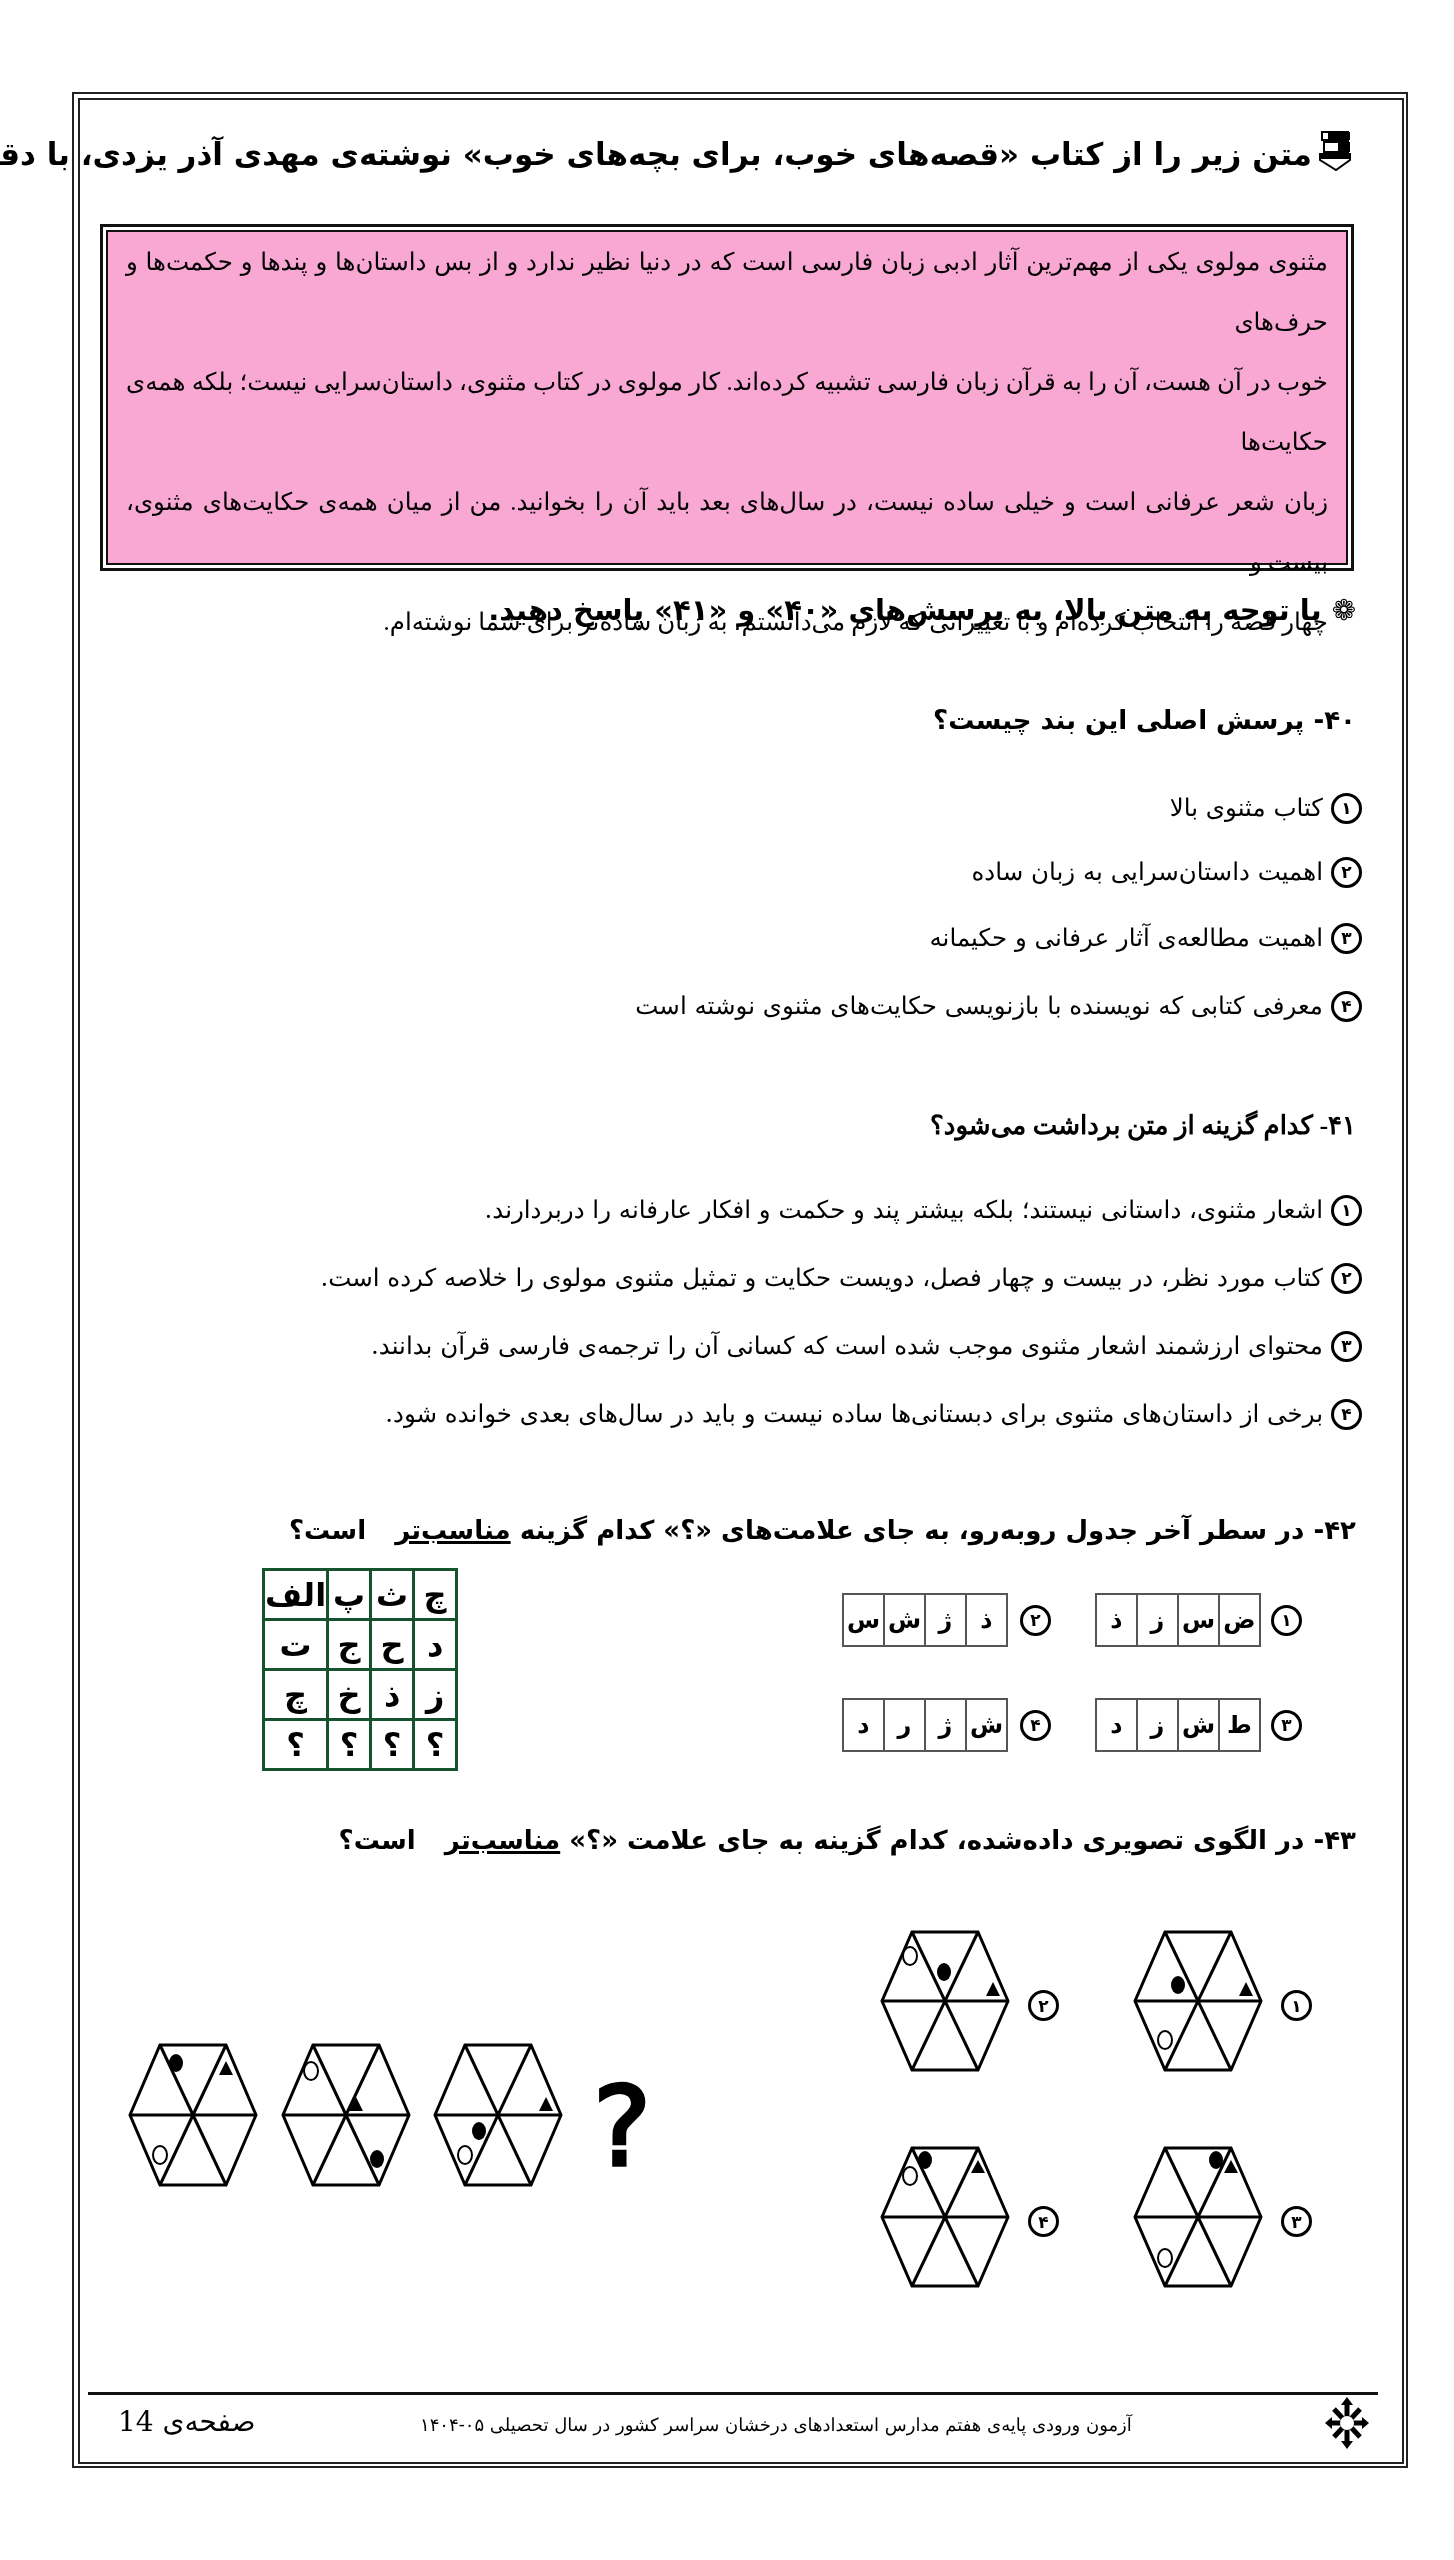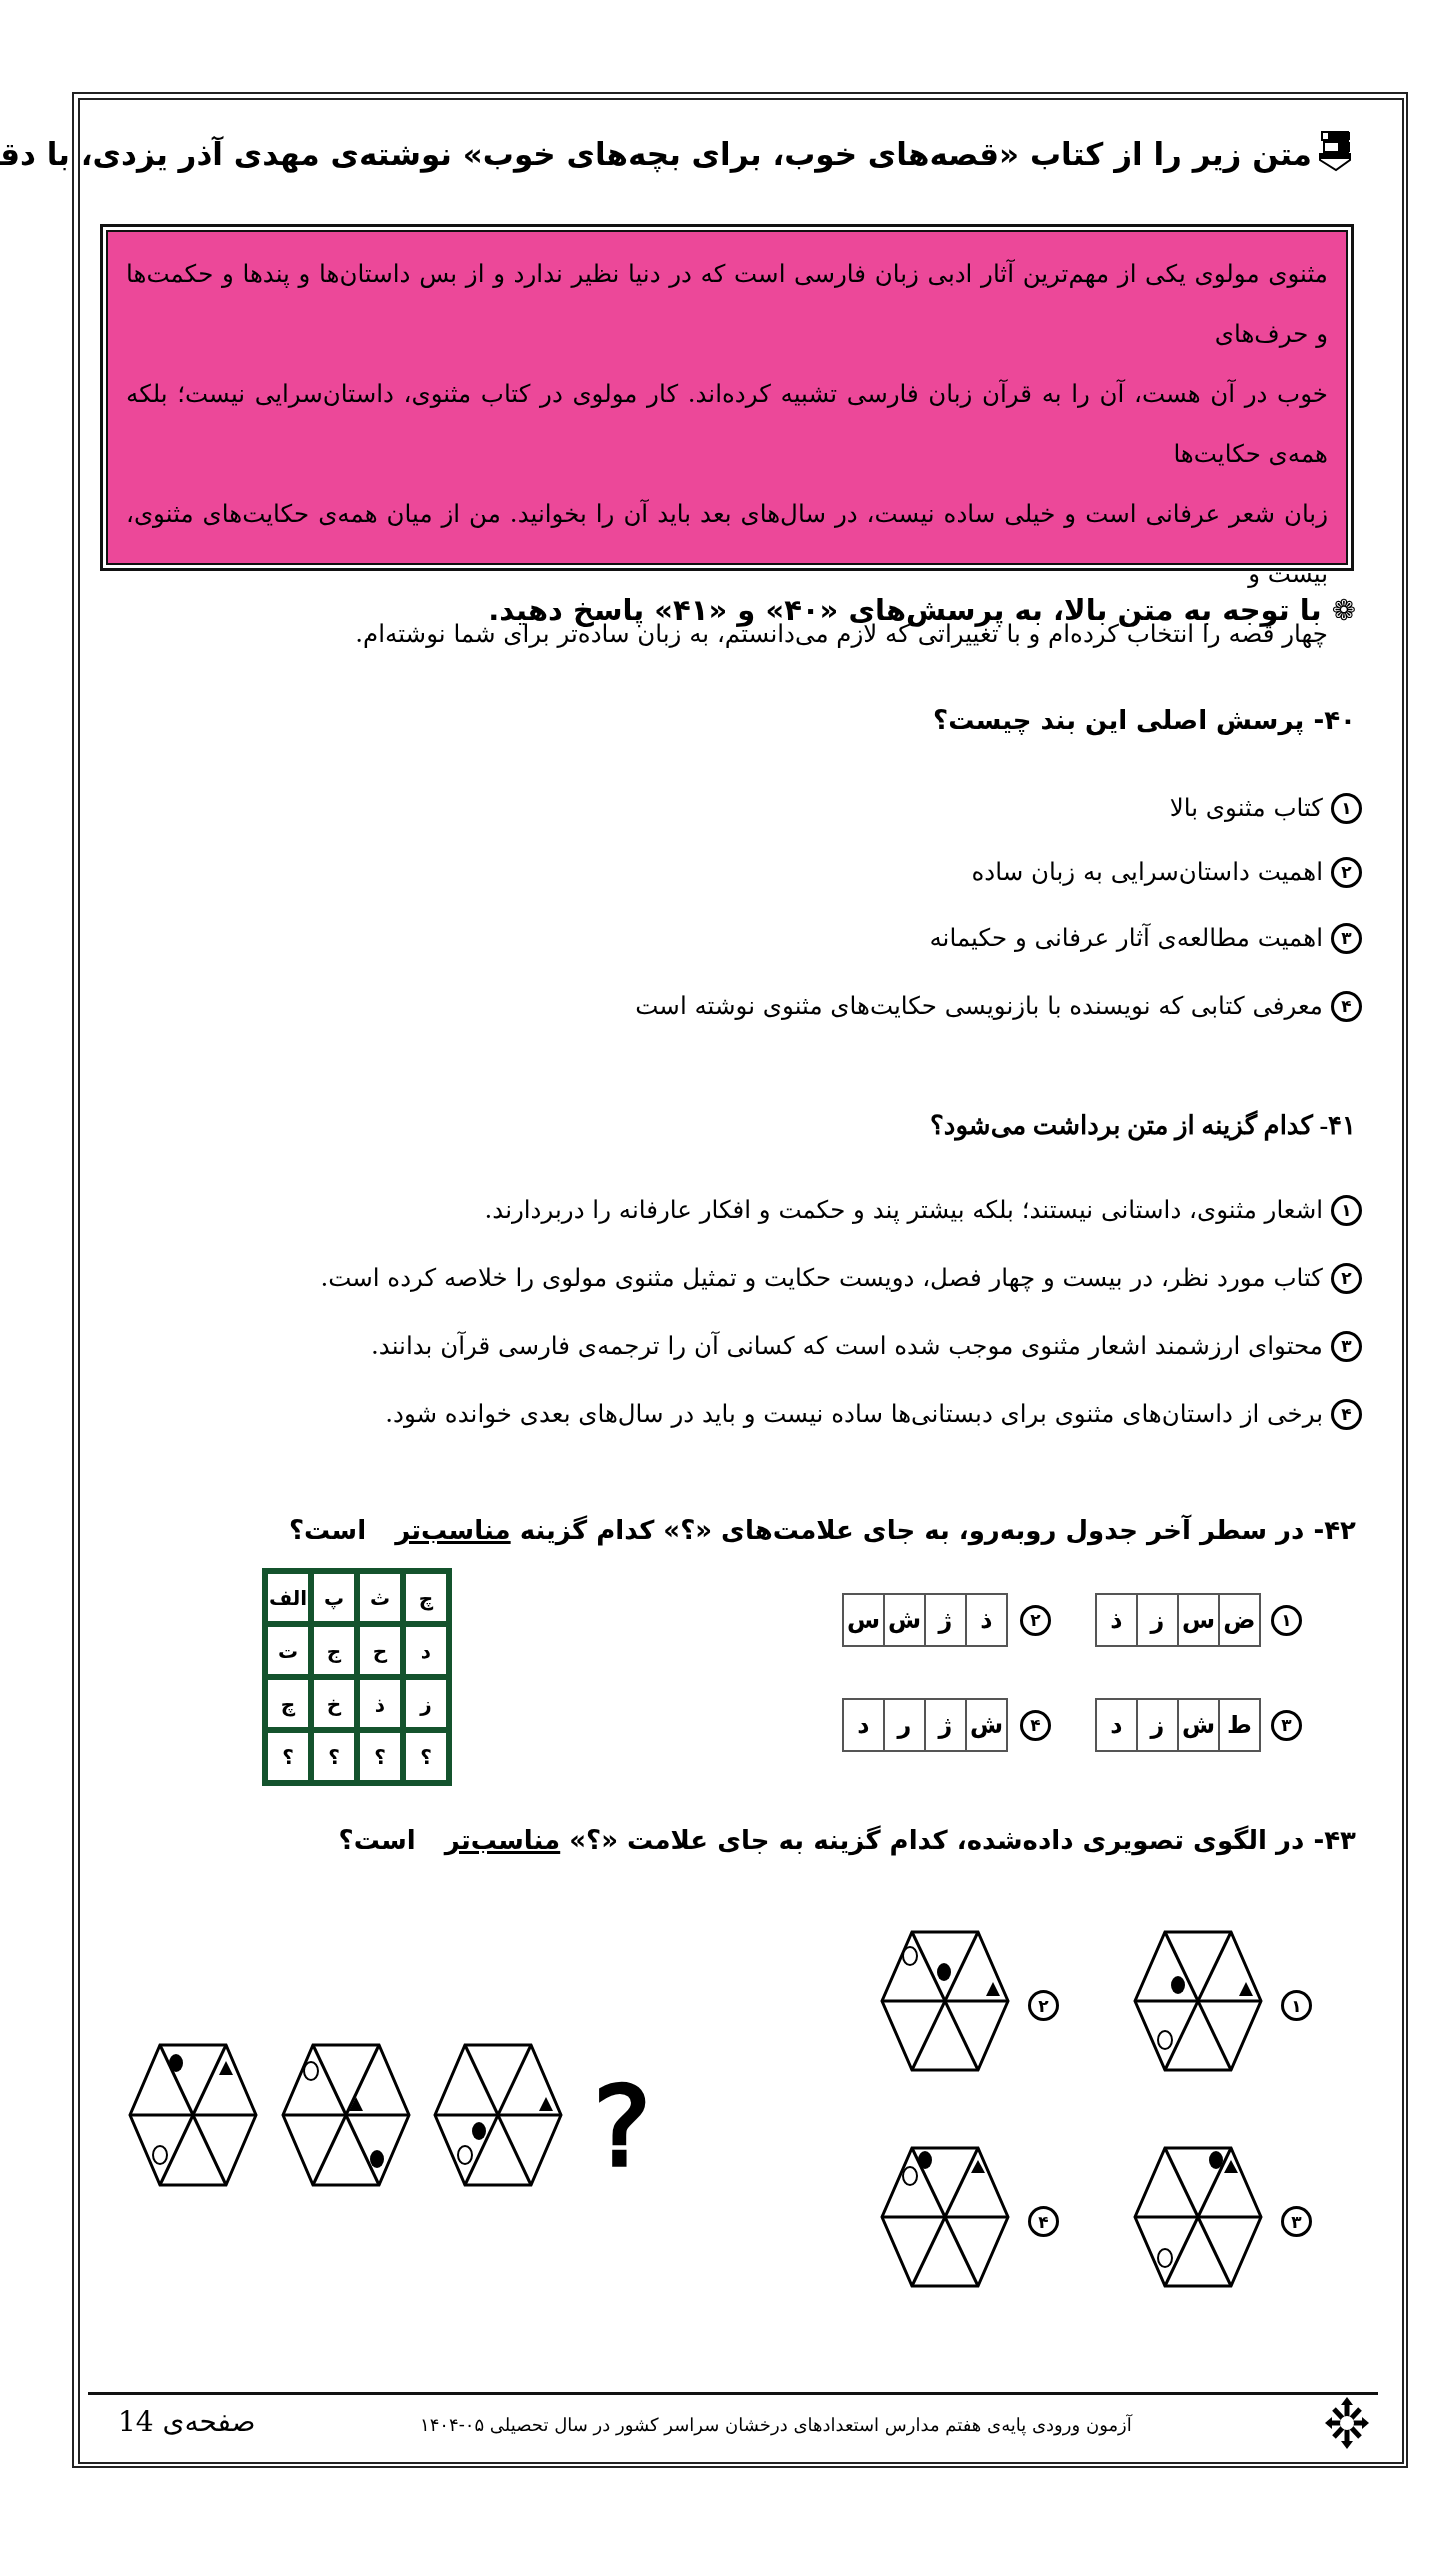--- a/index.html
+++ b/index.html
@@ -3,28 +3,28 @@
 <meta charset="utf-8">
 <style>
   html,body{margin:0;padding:0;background:#fff;}
   body{width:1454px;height:2560px;position:relative;overflow:hidden;font-family:"DejaVu Serif","Liberation Serif",serif;color:#000;}
   .frame-outer{position:absolute;left:72px;top:92px;width:1332px;height:2372px;border:2px solid #222;}
   .frame-inner{position:absolute;left:78px;top:98px;width:1322px;height:2362px;border:2px solid #222;}
   .rtl{direction:rtl;text-align:right;}
   .title{position:absolute;right:98px;top:128px;width:1260px;font-family:"DejaVu Sans","Liberation Sans",sans-serif;font-weight:bold;font-size:31px;line-height:48px;white-space:nowrap;}
   .books-icon{display:inline-block;vertical-align:middle;margin-left:6px;}
   .passage-outer{position:absolute;left:100px;top:224px;width:1254px;height:347px;border:3px solid #111;box-sizing:border-box;padding:3px;}
-  .passage{width:100%;height:100%;border:2px solid #111;box-sizing:border-box;background:#ec4899;padding:12px 18px 0 18px;font-size:24.5px;line-height:60px;text-align:justify;text-align-last:right;}
+  .passage{width:100%;height:100%;border:2px solid #111;box-sizing:border-box;background:#f9a8d4;padding:0 18px 0 18px;font-size:24.5px;line-height:60px;text-align:justify;text-align-last:right;font-family:Liberation Serif, serif;}
   .instruction{position:absolute;right:98px;top:585px;font-family:"DejaVu Sans","Liberation Sans",sans-serif;font-weight:bold;font-size:29px;line-height:50px;white-space:nowrap;}
   .q-head{position:absolute;right:98px;font-family:"DejaVu Sans","Liberation Sans",sans-serif;font-weight:bold;font-size:26px;line-height:44px;white-space:nowrap;}
   .opt{position:absolute;right:92px;font-size:24.5px;line-height:44px;white-space:nowrap;display:flex;flex-direction:row;align-items:center;direction:rtl;}
   .opt-num{display:inline-flex;align-items:center;justify-content:center;width:31px;height:31px;border:3.5px solid #000;border-radius:50%;box-sizing:border-box;font-family:"DejaVu Sans","Liberation Sans",sans-serif;font-size:17px;font-weight:bold;margin-left:8px;flex:0 0 auto;}
   .underline{text-decoration:underline;text-decoration-thickness:3px;margin-left:20px;}
   table.grid{position:absolute;left:262px;top:1568px;border-collapse:collapse;}
-  table.grid td{border:6px solid #14532d;width:40px;height:47px;text-align:center;font-family:"DejaVu Sans","Liberation Sans",sans-serif;font-weight:bold;font-size:20px;padding:0;}
+  table.grid td{border:3px solid #14532d;width:40px;height:47px;text-align:center;font-family:"DejaVu Sans","Liberation Sans",sans-serif;font-weight:bold;font-size:32px;padding:0;}
   .choice{position:absolute;display:flex;align-items:center;}
   .choice table{border-collapse:collapse;}
   .choice td{border:2px solid #555;width:39px;height:50px;text-align:center;font-family:"DejaVu Sans","Liberation Sans",sans-serif;font-weight:bold;font-size:24px;padding:0;}
   .choice .opt-num{margin-left:0;margin-right:0;}
   .hex{position:absolute;}
   .qmark{position:absolute;left:593px;top:2072px;font-family:"DejaVu Serif","Liberation Serif",serif;font-size:110px;font-weight:bold;line-height:1;transform:scaleX(-1);}
   .footer-rule{position:absolute;left:88px;top:2392px;width:1290px;height:3px;background:#111;}
   .footer-page{position:absolute;left:118px;top:2402px;font-size:28px;line-height:40px;white-space:nowrap;}
   .footer-text{position:absolute;left:420px;top:2410px;font-size:18px;line-height:30px;white-space:nowrap;}
   .footer-icon{position:absolute;left:1325px;top:2397px;}

